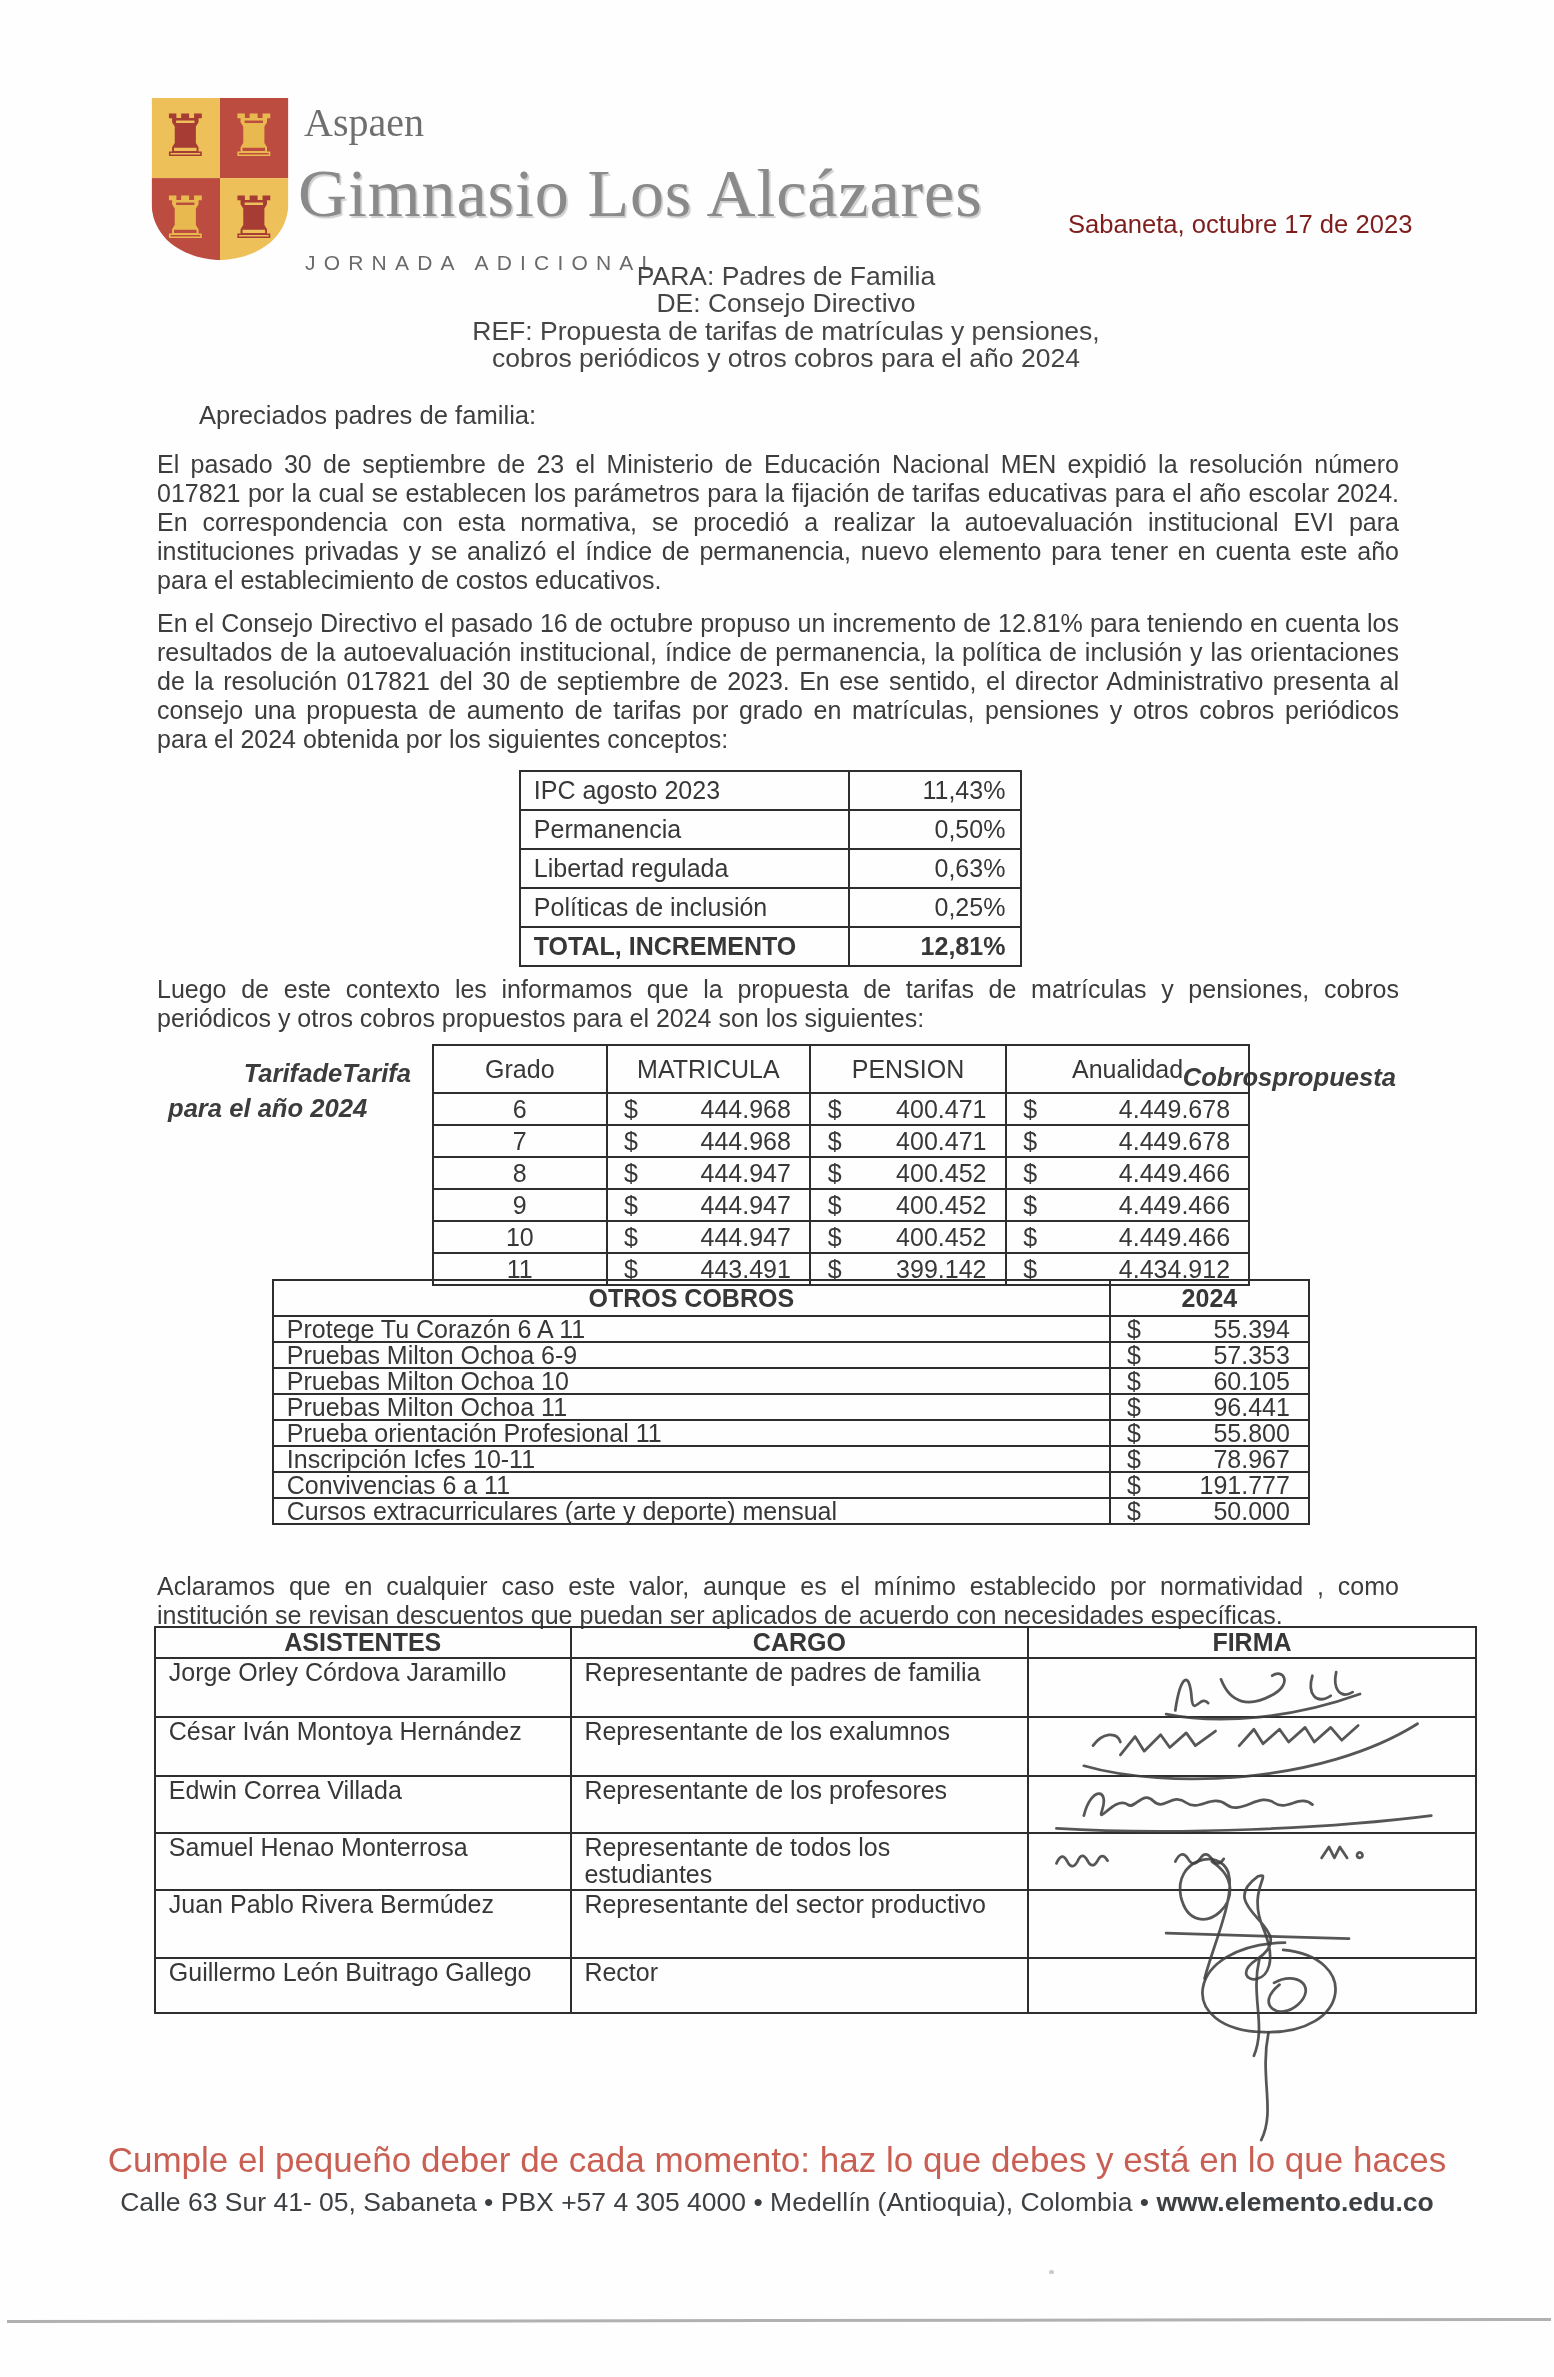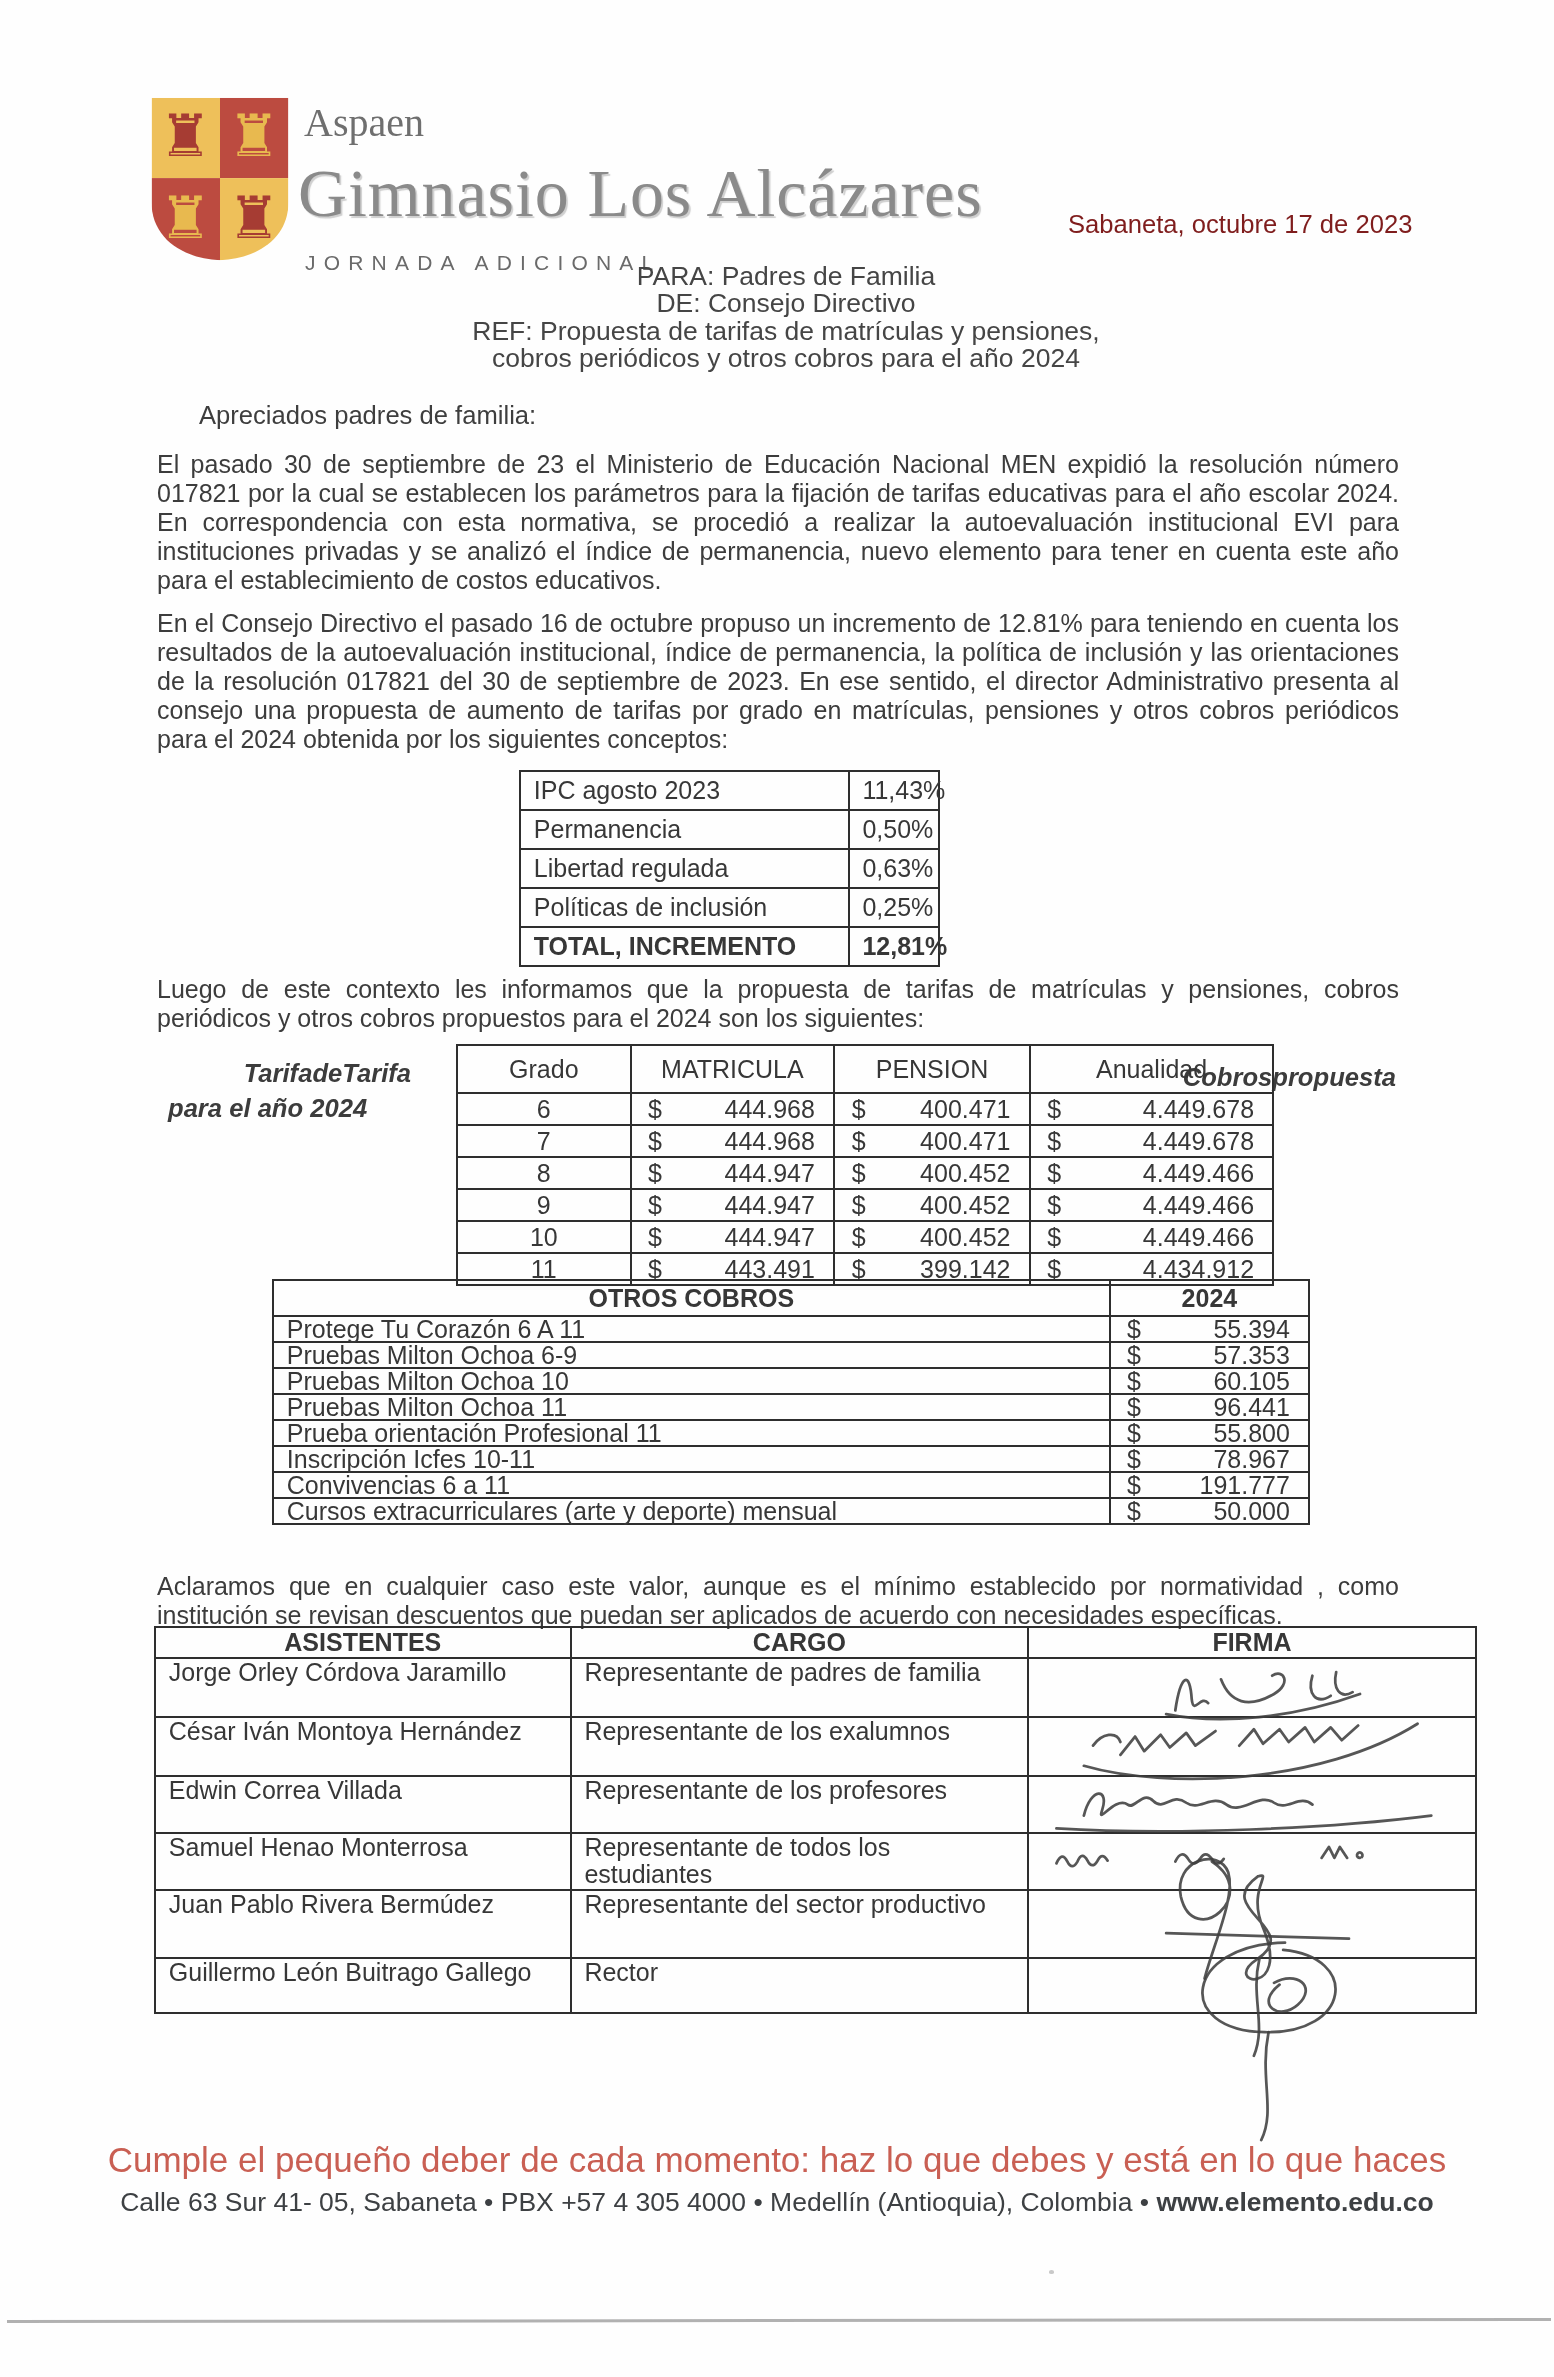--- a/index.html
+++ b/index.html
@@ -24,28 +24,28 @@
   .p1{top:450px;}
   .p2{top:609px;line-height:29px;}
   .p3{top:975px;}
   .p4{top:1572px;}
 
   
   table.tbl{border-collapse:collapse;table-layout:fixed;position:absolute;background:transparent;}
   table.tbl td, table.tbl th{border:2.7px solid #2e2e2e;font-size:25px;color:#373737;
       padding:0 12.8px;overflow:visible;}
   
-  .inc{left:519px;top:770px;width:421px;}
+  .inc{left:519px;top:770px;width:503px;}
   .inc td{height:37px;}
   .inc td.lbl{text-align:left;}
   .inc td.val{text-align:right;padding-right:14.6px;}
   .inc tr:last-child td{font-weight:bold;}
 
   
-  .grades{left:432px;top:1044px;width:706px;margin-left:24px;}
+  .grades{left:432px;top:1044px;width:706px;}
   .grades th{height:46px;font-weight:normal;text-align:center;font-size:25.6px;}
   .grades td{height:30px;font-size:25px;}
   .grades td.g{text-align:center;}
   .money{display:flex;justify-content:space-between;align-items:center;}
   .money .cur{padding-left:3.7px;}
   .money .num{padding-right:5.5px;}
 
   
   .otros{left:272px;top:1279px;width:981px;}
   .otros th{height:34px;font-weight:bold;font-size:25px;text-align:center;}

